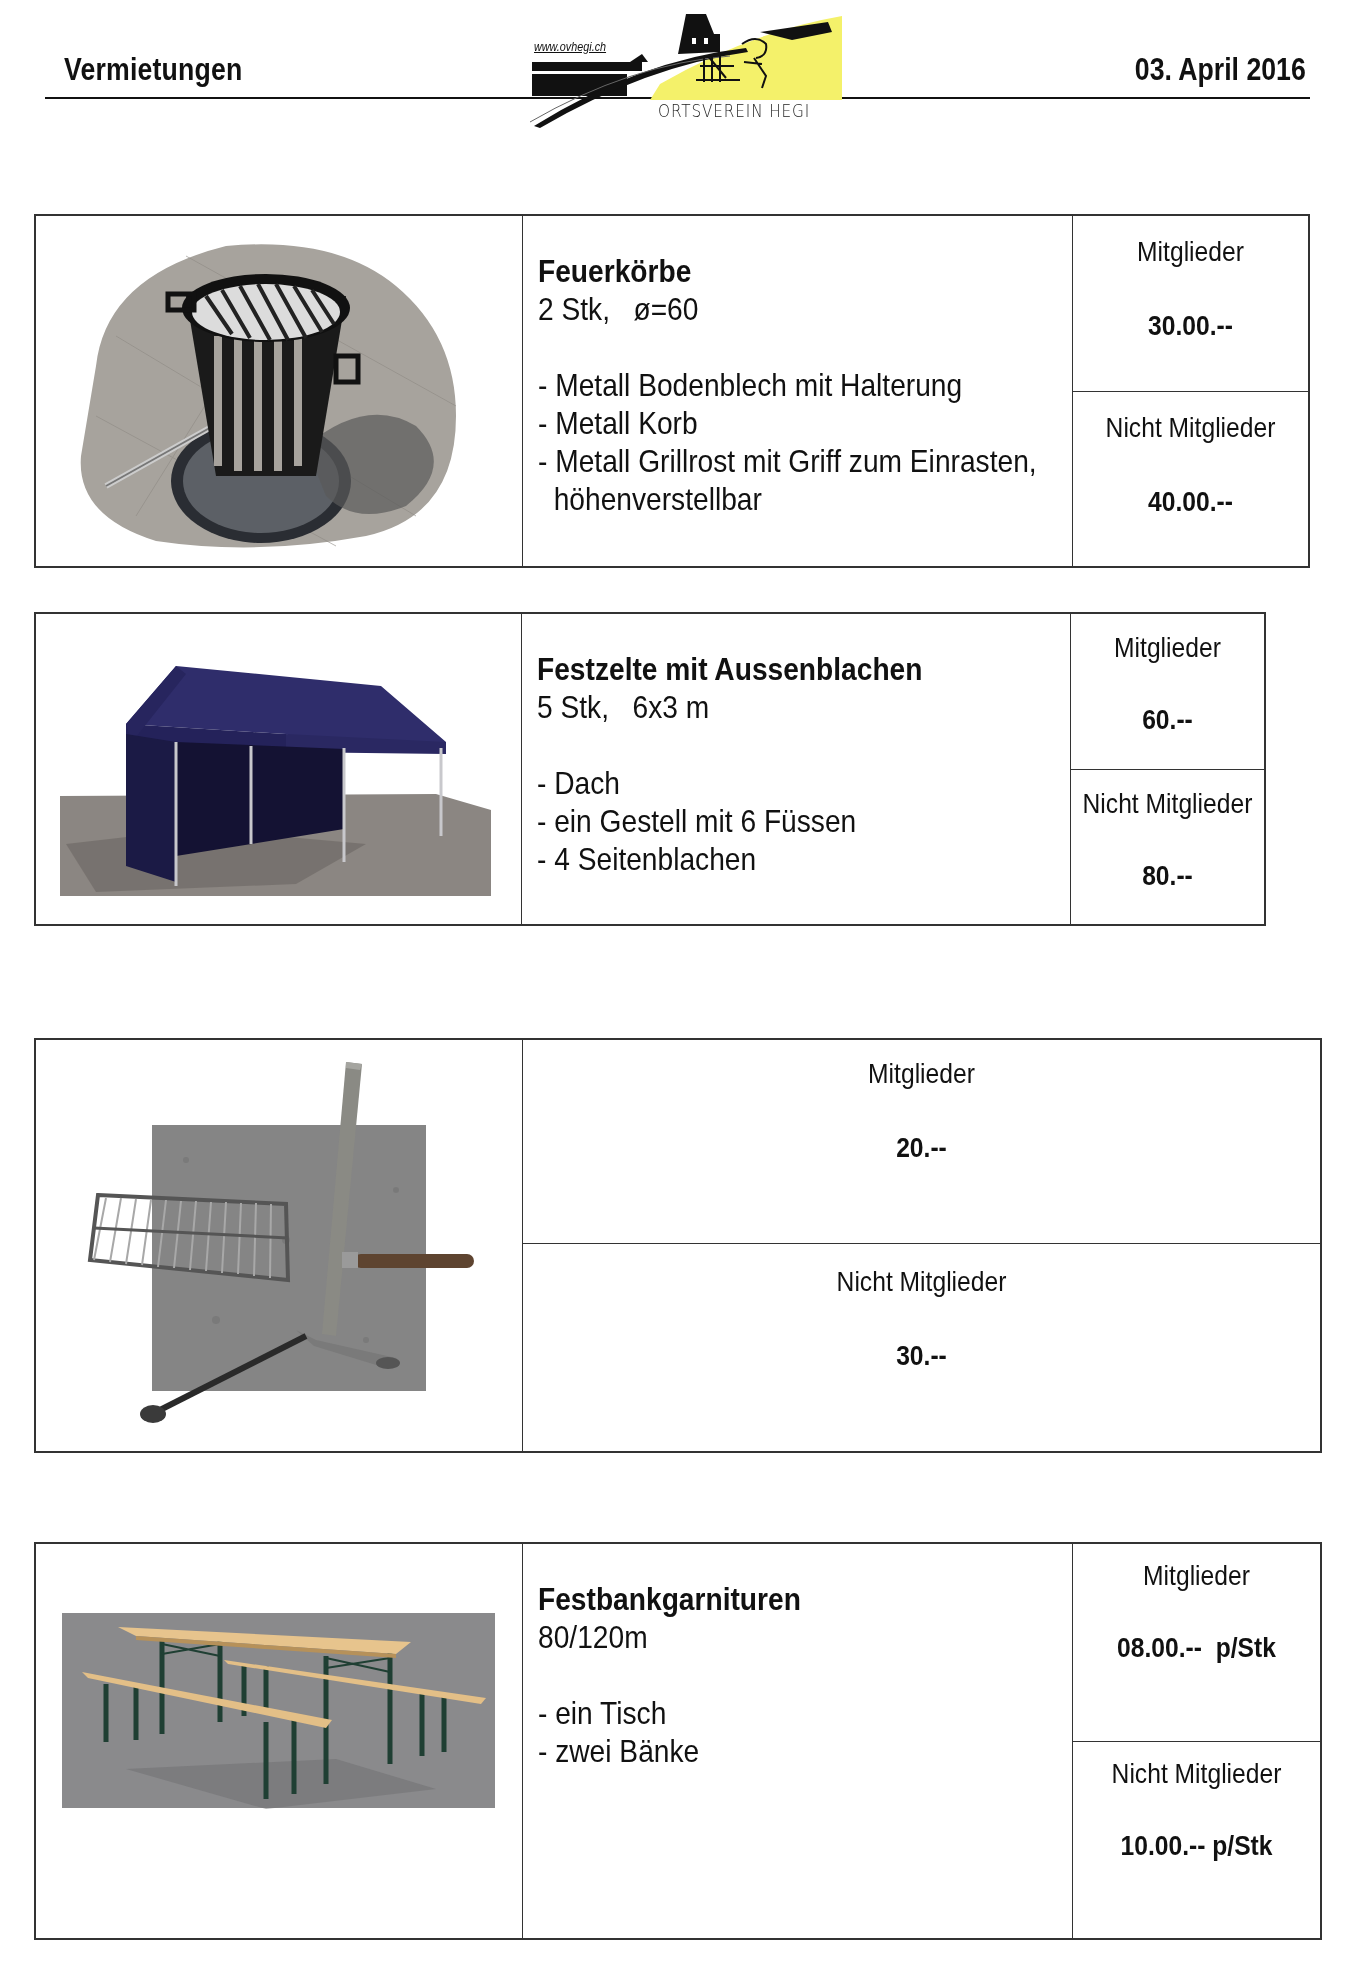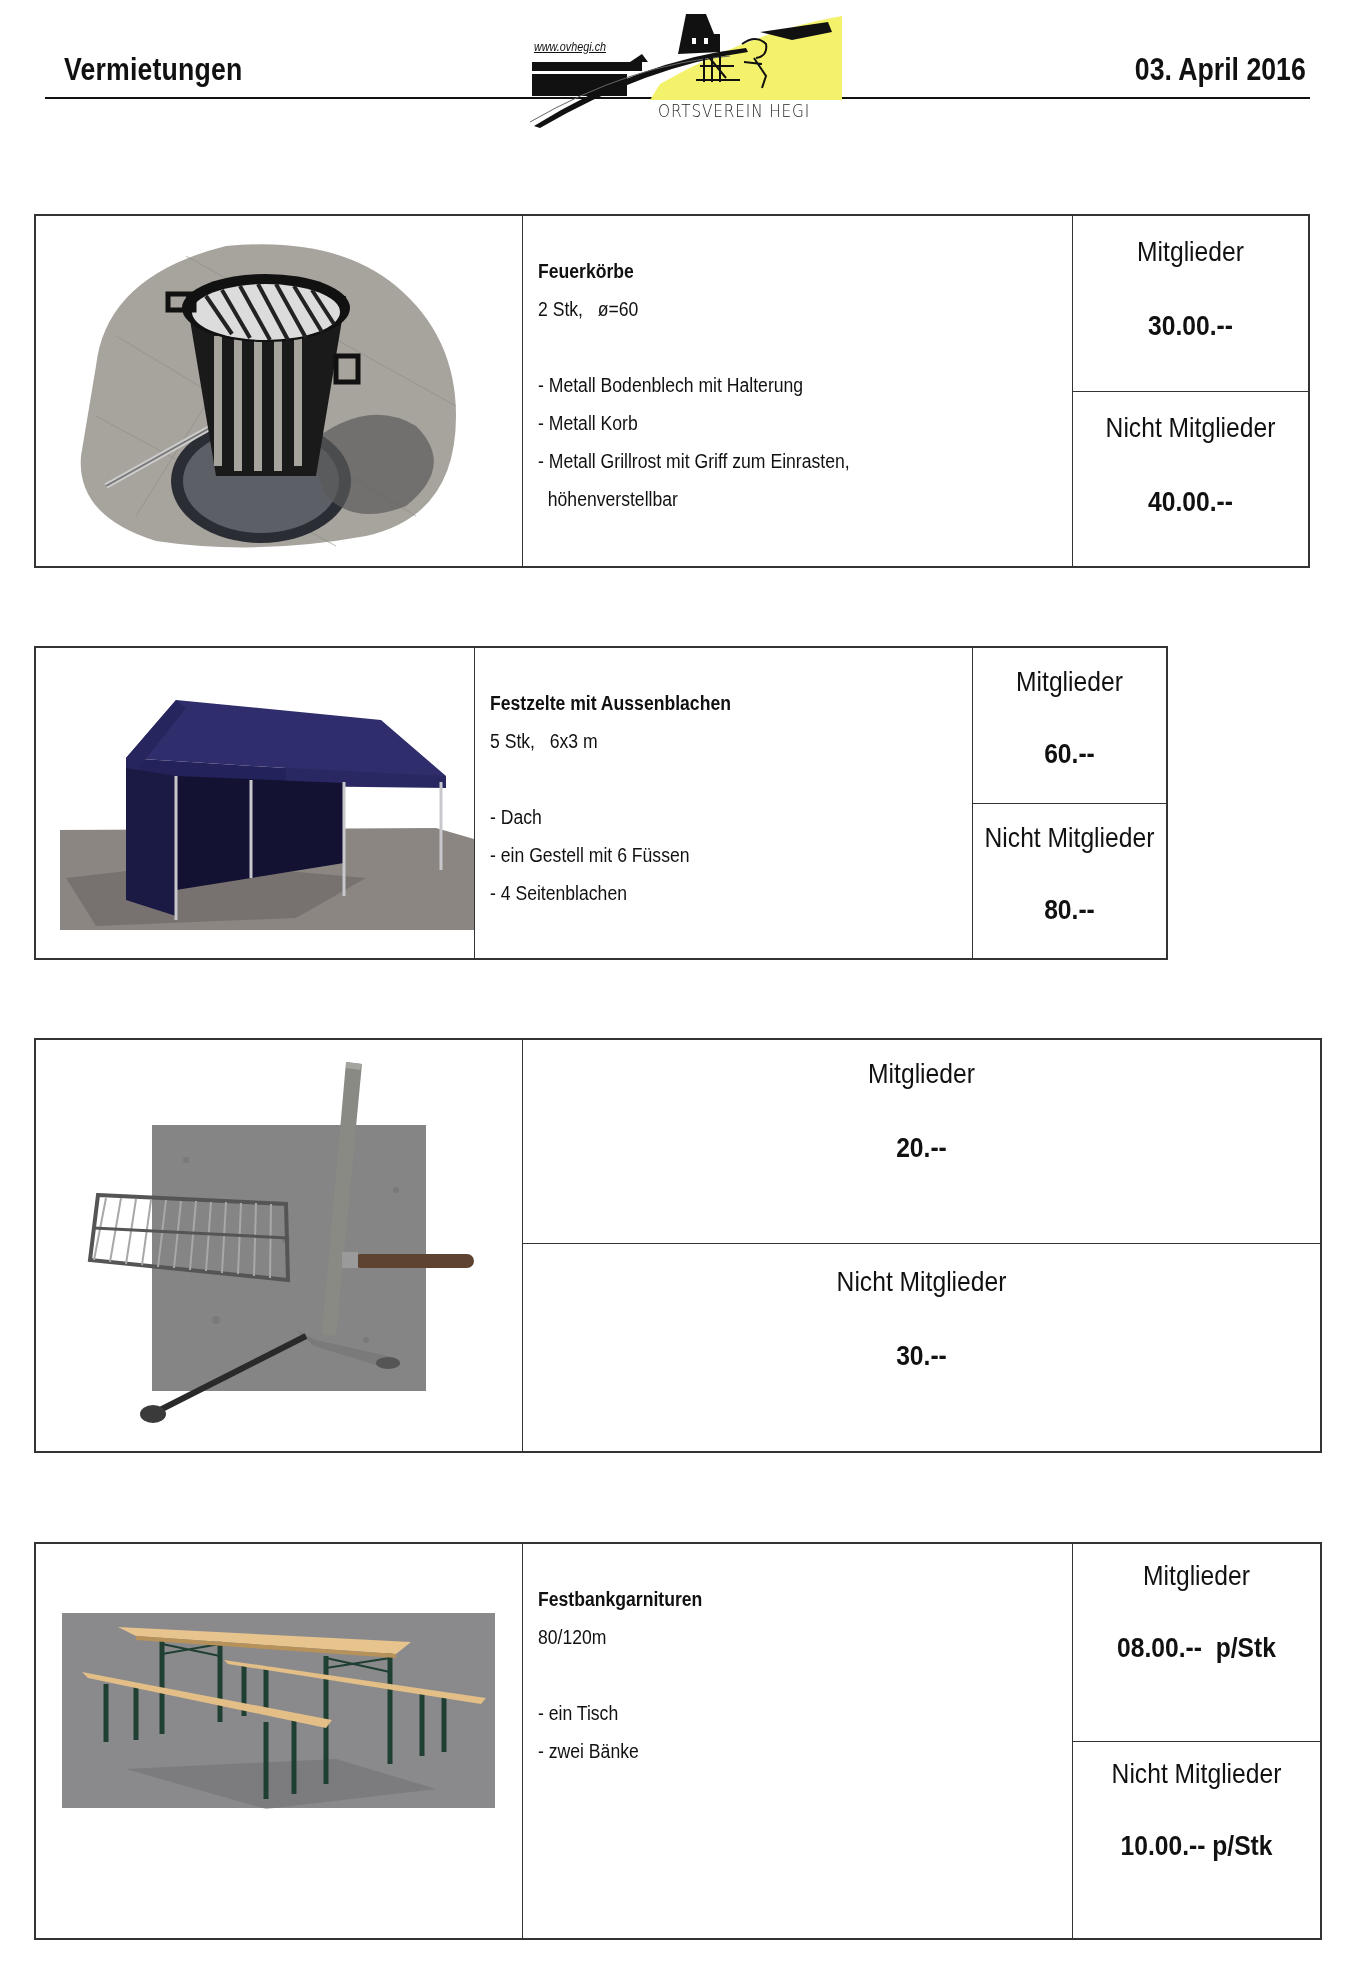--- a/index.html
+++ b/index.html
@@ -6,21 +6,21 @@
   body{width:1350px;height:1964px;position:relative;overflow:hidden;font-family:"Liberation Sans",sans-serif;color:#111;}
   .header-title{position:absolute;left:64px;top:52px;font-size:31px;font-weight:bold;transform:scaleX(0.86);transform-origin:left top;letter-spacing:0.2px;}
   .header-date{position:absolute;right:44px;top:52px;font-size:31px;font-weight:bold;transform:scaleX(0.86);transform-origin:right top;}
   .header-rule{position:absolute;left:45px;top:97px;width:1265px;height:0;border-top:2px solid #111;}
   .logo{position:absolute;left:530px;top:4px;width:320px;height:124px;}
   .logo-url{position:absolute;left:4px;top:36px;font-size:12px;font-style:italic;transform:scaleX(0.9);transform-origin:left top;text-decoration:underline;}
   .logo-name{position:absolute;left:128px;top:96px;font-size:18px;letter-spacing:1px;transform:scaleX(0.85);transform-origin:left top;font-family:"DejaVu Sans",sans-serif;font-weight:200;color:#222;}
 
   .rental{position:absolute;left:34px;border:2px solid #333;box-sizing:border-box;display:flex;background:#fff;}
   .col-img{width:487px;border-right:1.5px solid #333;position:relative;box-sizing:border-box;overflow:hidden;}
-  .col-desc{width:550px;border-right:1.5px solid #333;box-sizing:border-box;padding:36px 0 0 15px;font-size:20px;line-height:38px;}
+  .col-desc{width:550px;border-right:1.5px solid #333;box-sizing:border-box;padding:36px 0 0 15px;font-size:32px;line-height:38px;}
   .col-desc .d-title{font-weight:bold;display:block;transform:scaleX(0.88);transform-origin:left;white-space:nowrap;}
   .col-desc .d-sub{display:block;transform:scaleX(0.88);transform-origin:left;white-space:pre;}
   .col-desc .d-gap{display:block;height:38px;}
   .col-desc .d-line{display:block;transform:scaleX(0.88);transform-origin:left;white-space:pre;}
   .col-price{flex:1;display:flex;flex-direction:column;}
   .price-cell{flex:1;text-align:center;font-size:28px;position:relative;box-sizing:border-box;}
   .price-cell + .price-cell{border-top:1.5px solid #333;}
   .p-label{display:block;transform:scaleX(0.88);white-space:nowrap;}
   .p-value{display:block;font-weight:bold;transform:scaleX(0.88);white-space:pre;}
   svg{display:block;}
@@ -96,21 +96,21 @@
       <span class="p-label">Mitglieder</span>
       <span class="p-value" style="margin-top:42px;">30.00.--</span>
     </div>
     <div class="price-cell" style="padding-top:20px;">
       <span class="p-label">Nicht Mitglieder</span>
       <span class="p-value" style="margin-top:42px;">40.00.--</span>
     </div>
   </div>
 </div>
 
-<div class="rental" style="top:646px;width:1134px;height:314px;">
+<div class="rental" style="top:612px;width:1232px;height:314px;">
   <div class="col-img">
     <svg width="487" height="310" viewBox="0 0 487 310">
       <path d="M24 182 L400 180 L455 196 L455 282 L24 282 Z" fill="#8b8682"></path>
       <path d="M30 230 L160 215 L330 230 L260 270 L60 278 Z" fill="#6a6662" opacity="0.6"></path>
       <path d="M140 52 L345 72 L410 128 L290 138 L250 120 L90 110 Z" fill="#2f2d6b"></path>
       <path d="M90 110 L250 120 L250 138 L90 132 Z" fill="#24225a"></path>
       <path d="M250 120 L410 128 L410 140 L250 138 Z" fill="#2a2862"></path>
       <path d="M90 110 L140 52 L150 60 L96 128 Z" fill="#27255e"></path>
       <path d="M90 120 L140 128 L140 268 L90 252 Z" fill="#1b1a45"></path>
       <path d="M140 128 L308 135 L308 215 L140 242 Z" fill="#141233"></path>

